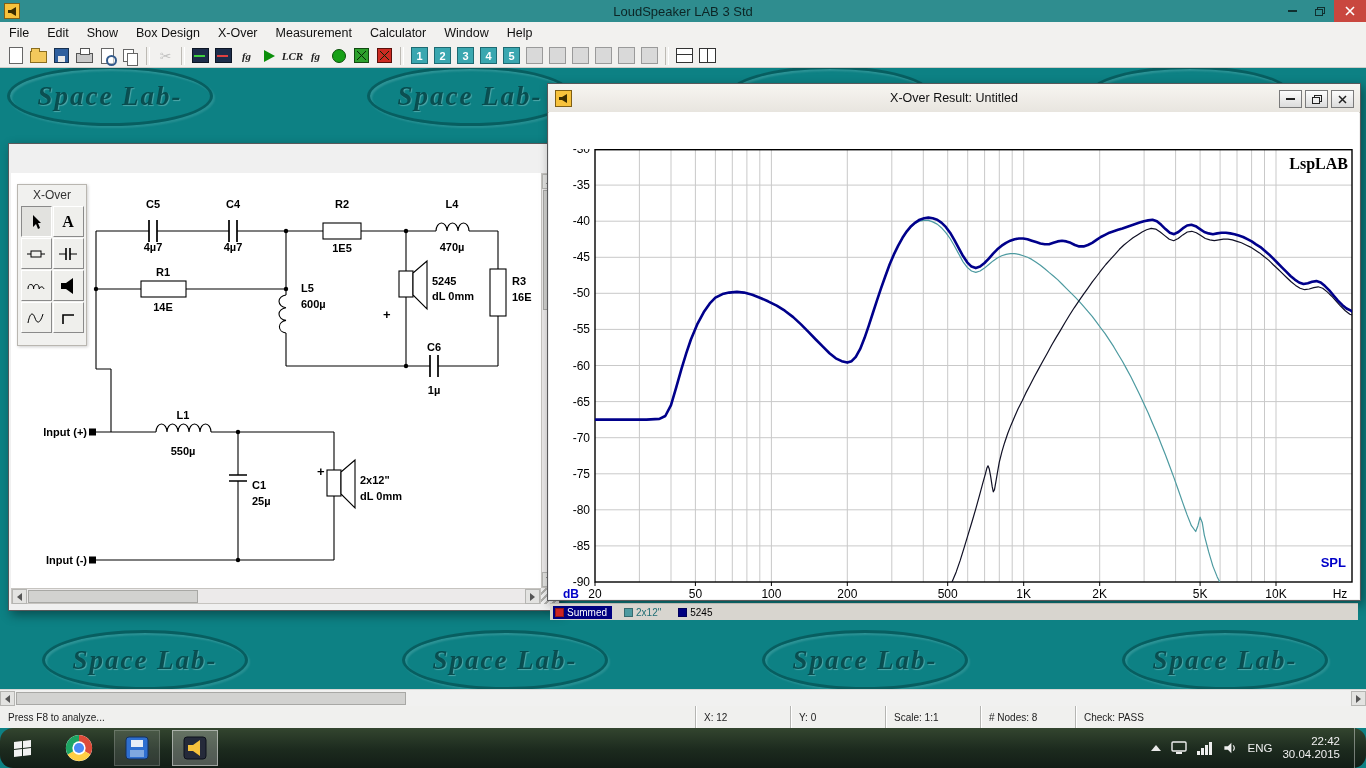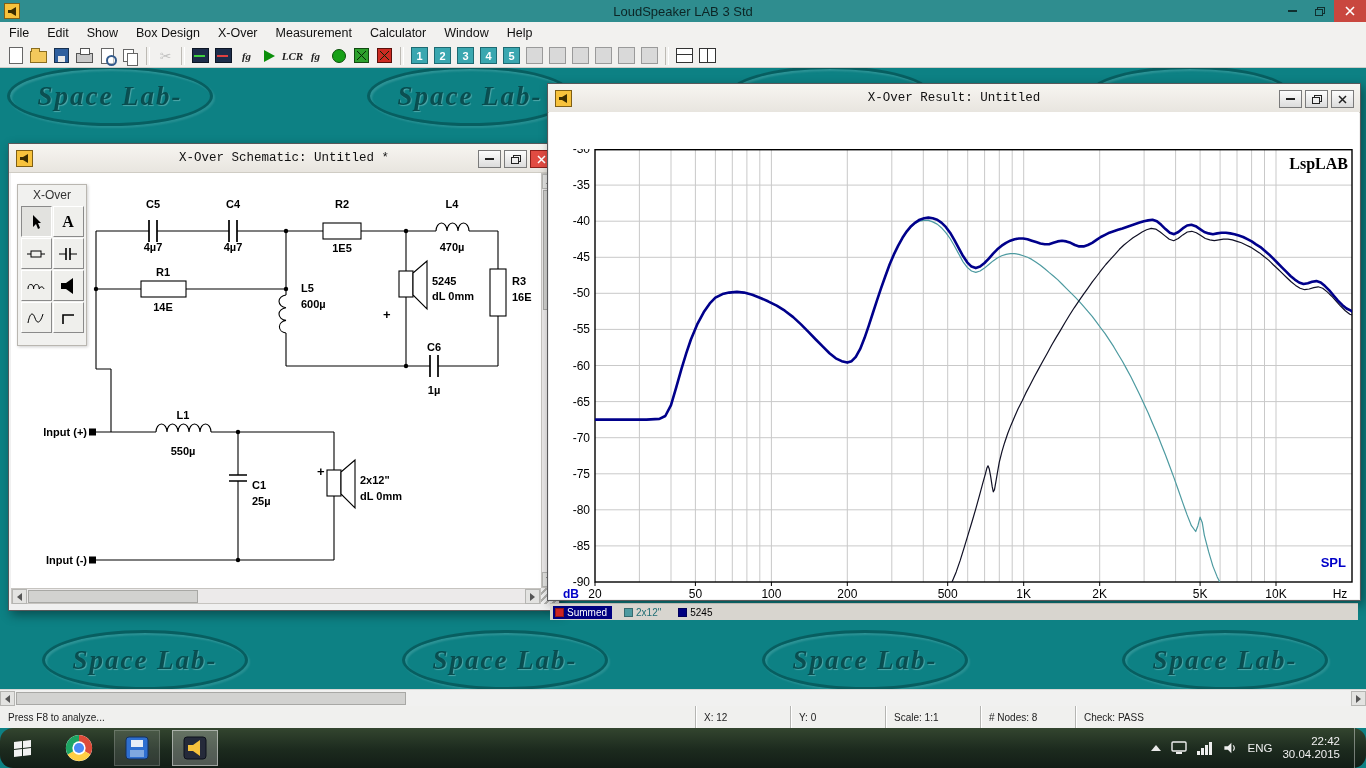--- a/index.html
+++ b/index.html
@@ -63,21 +63,21 @@
   
   #mdi{position:absolute;left:0;top:68px;width:1366px;height:621px;background:#0d8184;overflow:hidden;}
   .logo{position:absolute;width:200px;height:54px;border-radius:50%;transform:translate(-50%,-50%);
     border:3px solid rgba(4,66,68,.55);box-shadow:inset 2px 2px 2px rgba(190,235,235,.18),2px 2px 2px rgba(190,235,235,.14);
     display:flex;align-items:center;justify-content:center;}
   .logo span{font:italic bold 27px "Liberation Serif",serif;letter-spacing:2px;color:rgba(5,72,74,.92);
     text-shadow:1px 1px 1px rgba(200,240,240,.35);white-space:nowrap;}
   
   .window{position:absolute;background:#f0f0f0;border:1px solid #58585a;box-shadow:3px 4px 10px rgba(0,0,0,.4);}
   .win-titlebar{height:28px;background:linear-gradient(#f7f5f1,#e8e5df);border-bottom:1px solid #cfccc4;
-    display:flex;align-items:center;position:relative;font-family:Liberation Mono, monospace;}
+    display:flex;align-items:center;position:relative;}
   .win-icon{width:15px;height:15px;margin:0 7px;background:#f7c23c;border:1px solid #7f5f15;
     display:flex;align-items:center;justify-content:center;flex:0 0 auto;}
   .win-title{position:absolute;left:0;right:0;text-align:center;font-size:12.5px;color:#111;}
   .win-btns{position:absolute;right:6px;top:6px;display:flex;gap:3px;}
   .win-btn{width:21px;height:16px;background:linear-gradient(#fdfdfd,#dcdcdc);border:1px solid #7a7a7a;
     display:flex;align-items:center;justify-content:center;}
   .win-btn .g-rest::after{background:#ededed;}
   .win-btn .g-min{background:#222;}
   .win-btn .g-rest::before,.win-btn .g-rest::after{border-color:#222;}
   .win-btn.red{background:#e14b42;border-color:#8a1f1a;}
@@ -290,42 +290,20 @@
         </div>
         <div class="logo" style="left: 865px; top: 592px;">
           <span>Space Lab-</span>
         </div>
         <div class="logo" style="left: 1225px; top: 592px;">
           <span>Space Lab-</span>
         </div>
       </div>
 
     <div class="window" id="schematic-window" style="left:8px;top:75px;width:550px;height:466px;">
-      <div class="win-titlebar">
-        <div class="win-icon">
-          <svg width="9" height="9" viewBox="0 0 9 9">
-              <rect x="0" y="3" width="3" height="3" fill="#3a2c00"></rect>
-              <polygon points="3,3 8,0 8,9 3,6" fill="#3a2c00"></polygon>
-            </svg>
-        </div>
-        <div class="win-title">X-Over Schematic: Untitled *</div>
-        <div class="win-btns">
-          <div class="win-btn">
-              <span class="g-min"></span>
-            </div>
-          <div class="win-btn">
-              <span class="g-rest"></span>
-            </div>
-          <div class="win-btn red">
-            <svg class="g-x" width="9" height="9" viewBox="0 0 9 9">
-                <path d="M1,1 L8,8 M8,1 L1,8" stroke="#fff" stroke-width="1.5"></path>
-              </svg>
-          </div>
-        </div>
-      </div>
 
       <svg id="schematic-canvas" viewBox="0 0 530 415">
         <g stroke="#000" stroke-width="1.1" fill="none">
           <path d="M85,58 H138 M146,58 H218 M226,58 H312 M350,58 H425 M458,58 H487 M487,58 V96 M487,143 V193 M427,193 H487 M275,193 H419 M275,160 V193 M85,58 V196 M85,196 H100 M100,196 V259 M85,116 H130 M175,116 H275 M275,58 V122 M395,58 V98 M395,124 V193 M85,259 H145 M200,259 H323 M323,259 V297 M323,323 V387 M227,259 V302 M227,308 V387 M85,387 H323"></path>
         </g>
         <g stroke="#000" stroke-width="1.7" fill="none">
           <path d="M138,47 V69 M146,47 V69 M218,47 V69 M226,47 V69 M419,182 V204 M427,182 V204 M218,302 H236 M218,308 H236"></path>
         </g>
         <g fill="#fff" stroke="#000" stroke-width="1.1">
           <rect x="312" y="50" width="38" height="16"></rect>

